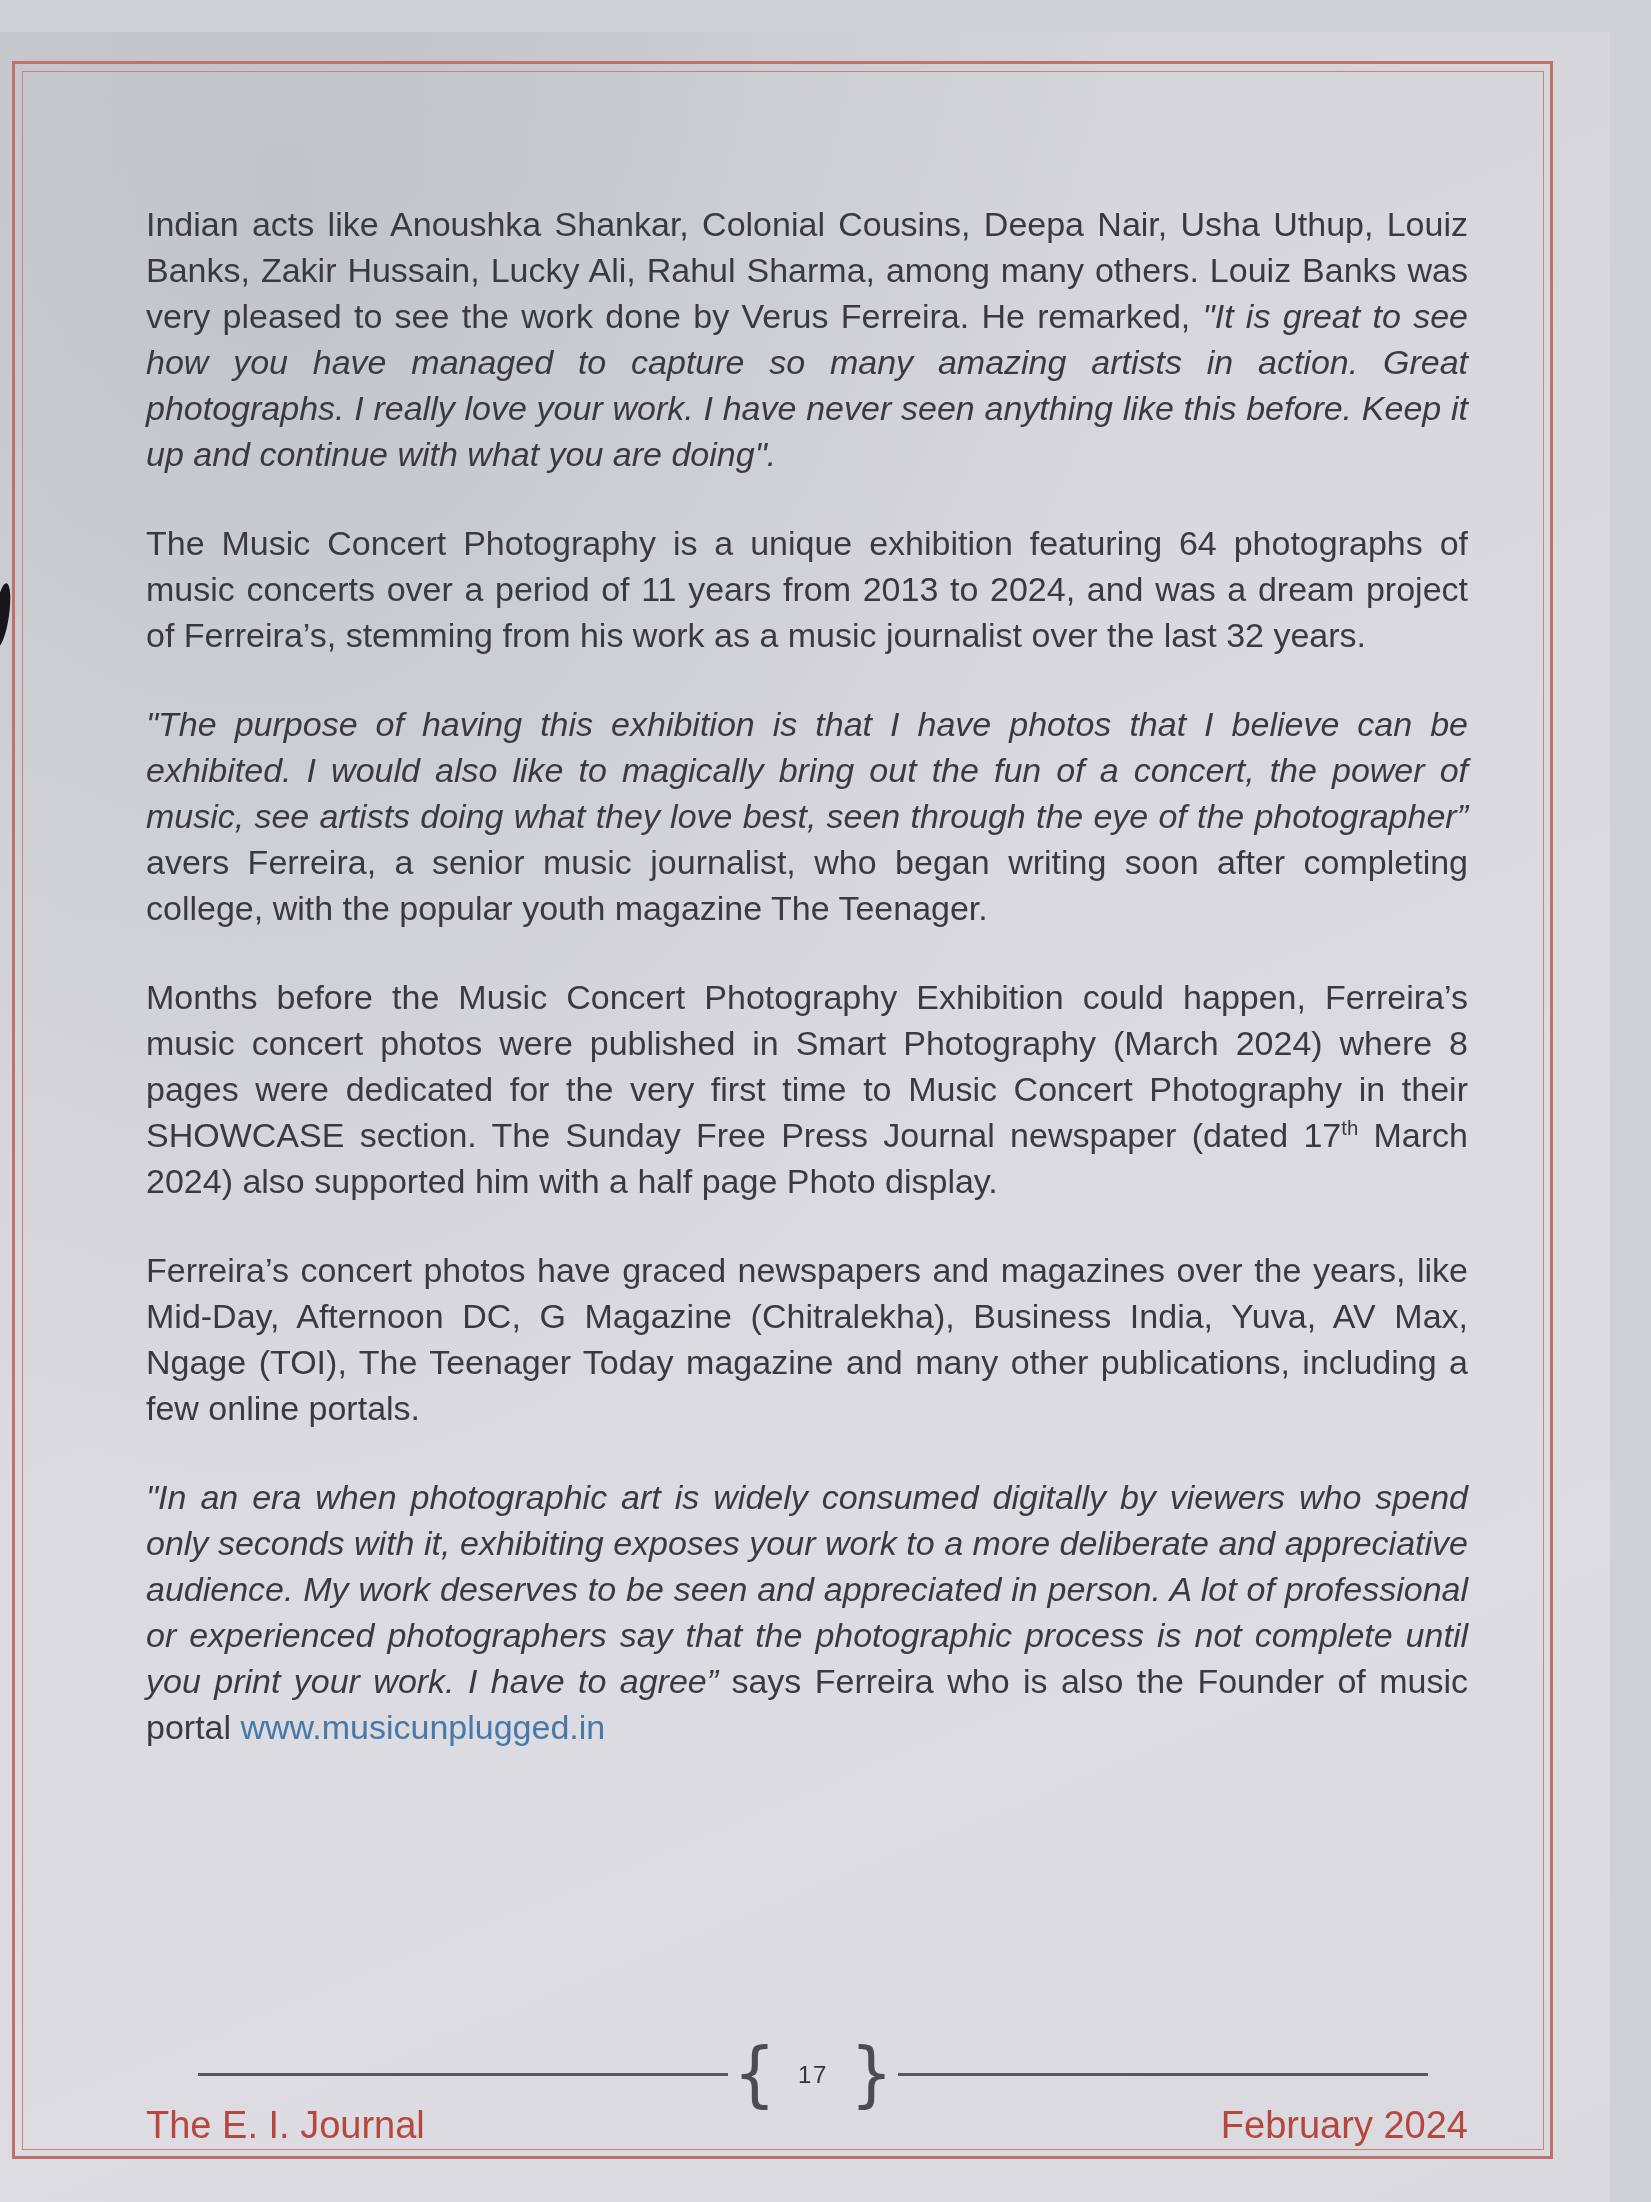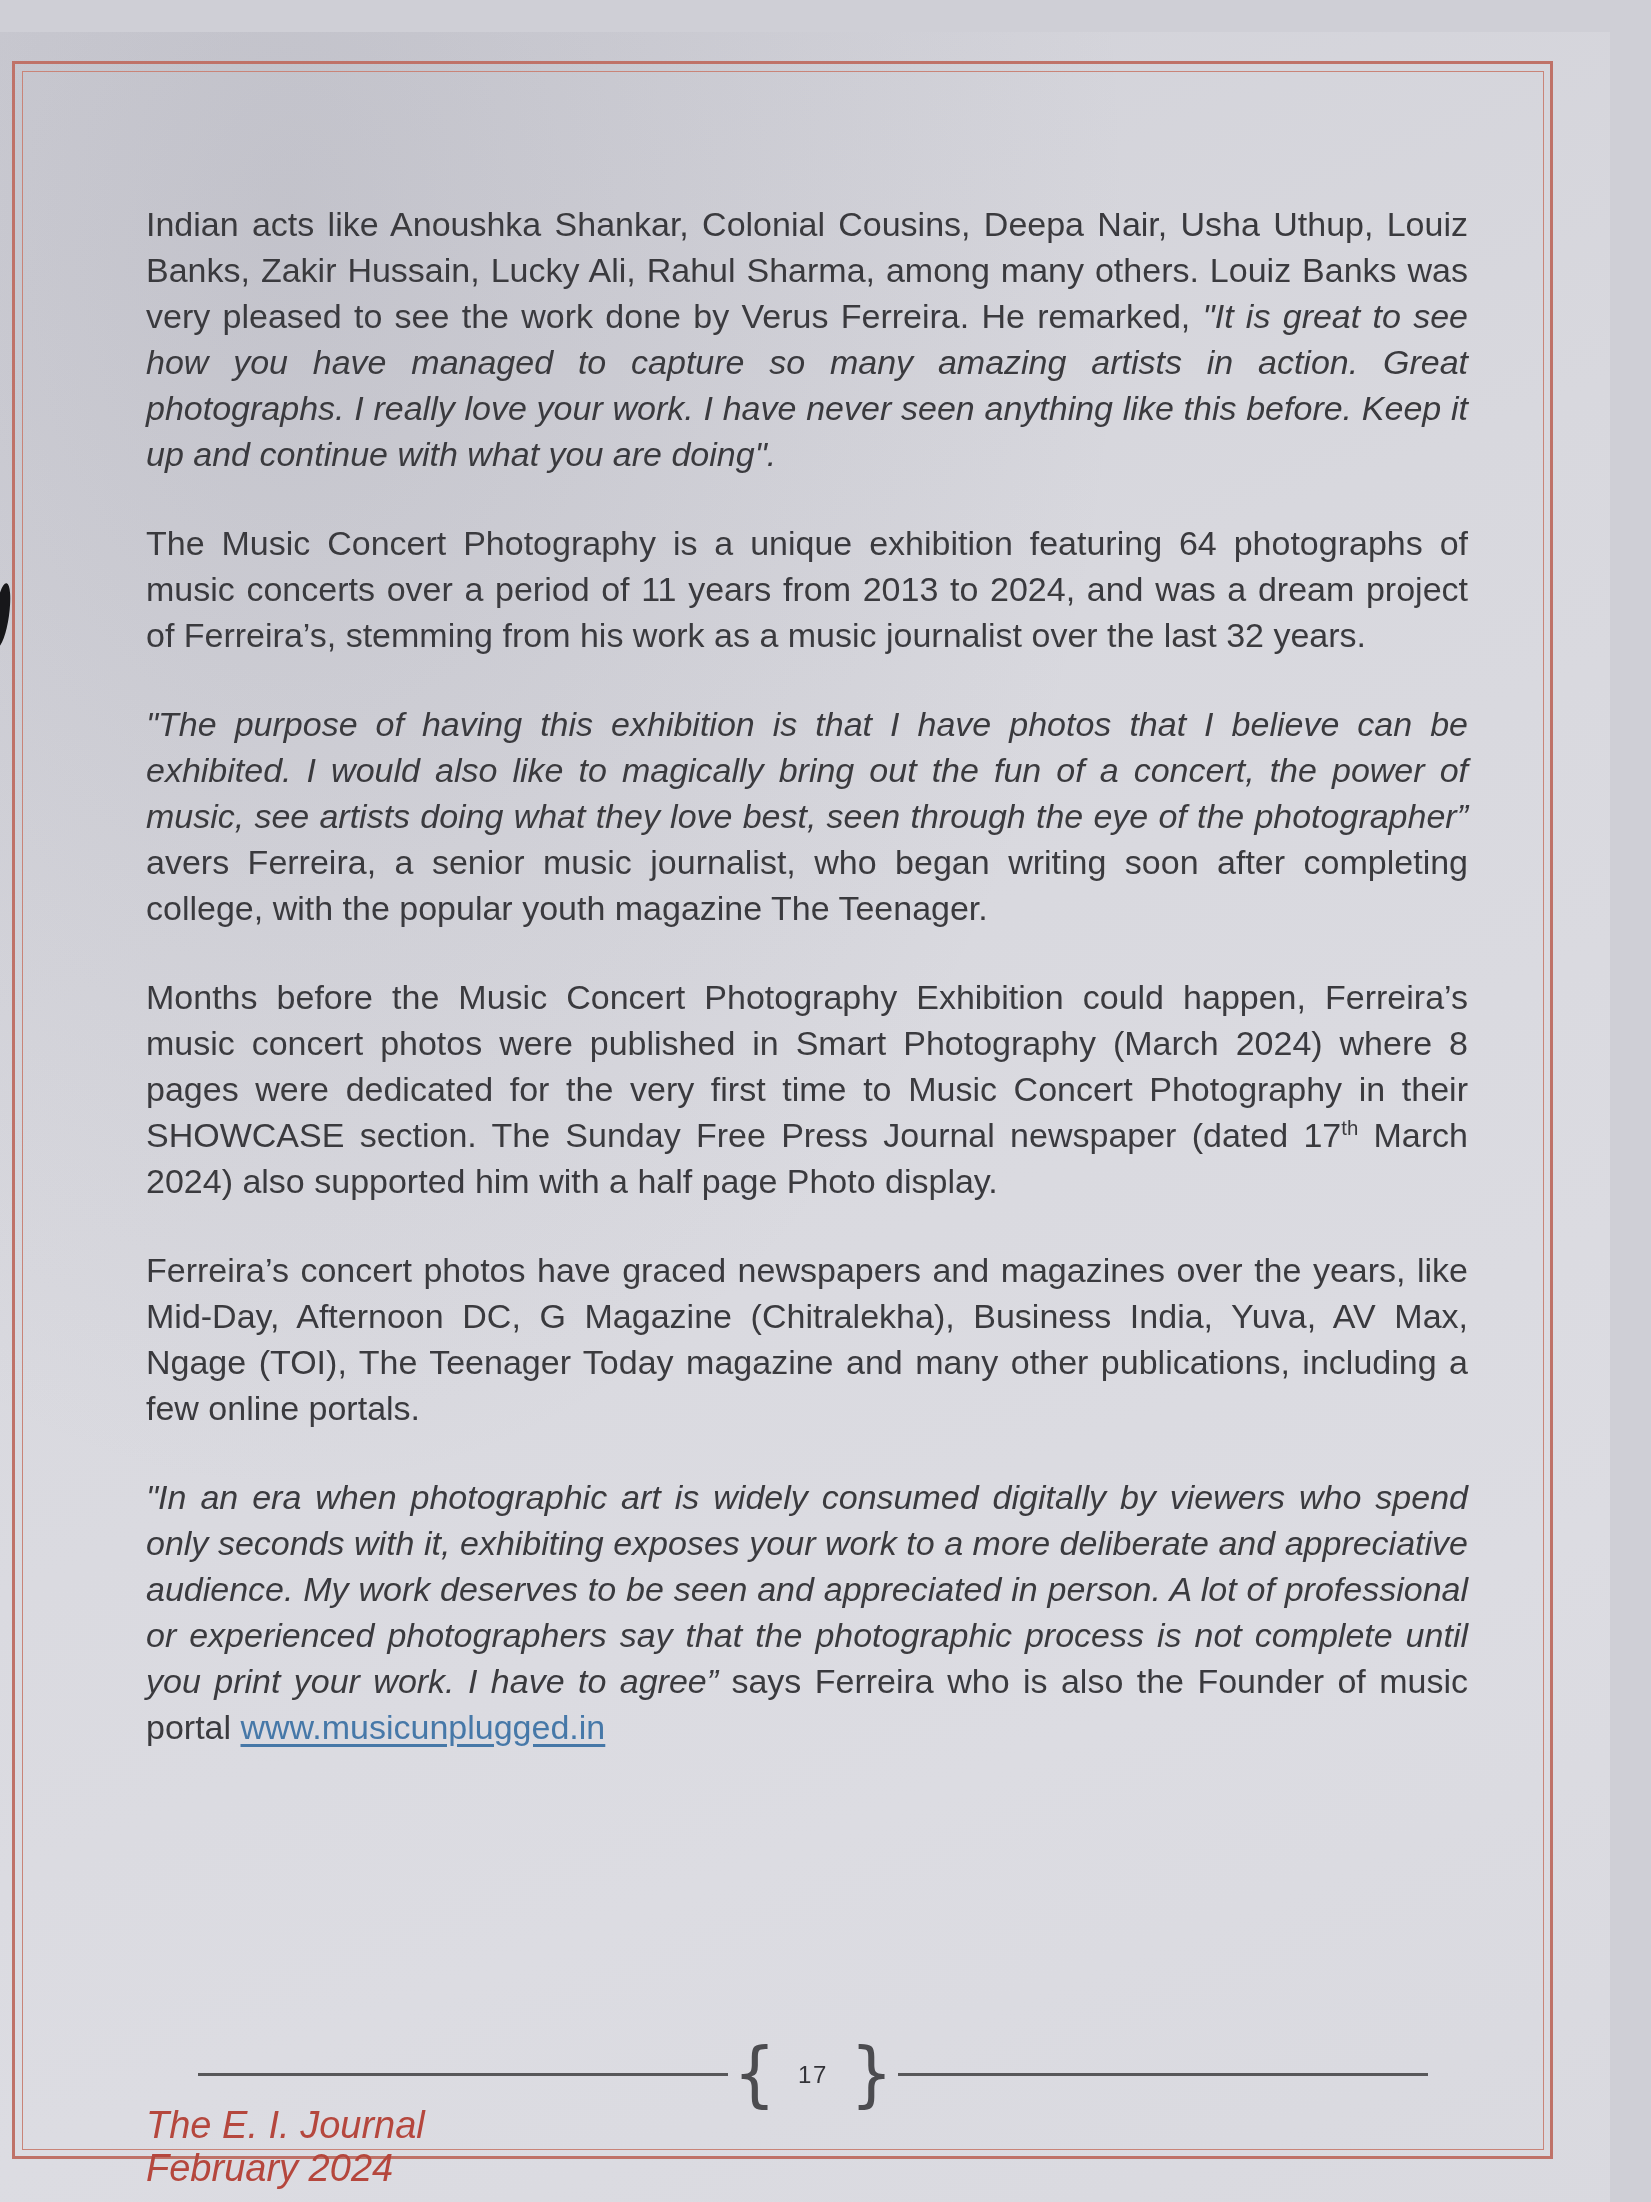--- a/index.html
+++ b/index.html
@@ -36,21 +36,21 @@
   .content{
     position:absolute;left:146px;top:169px;width:1322px;
     font-size:34px;line-height:46px;color:#3a3a3e;
     text-align:justify;
   }
   .content p{margin:0 0 43px 0;}
   .run-italic{font-style:italic;}
   .run-normal{font-style:normal;}
   sup.ord{font-size:60%;vertical-align:super;line-height:0;}
   a.link{
-    color:#4678a8;text-decoration:underline;text-underline-offset:5.2px;
+    color:#4678a8;text-underline-offset:5.2px;
     cursor:pointer;
   }
   
   .folio{
     position:absolute;left:198px;top:2001px;width:1230px;height:83px;
     display:flex;align-items:center;
   }
   .folio .rule{flex:1;height:2.6px;background:#58585a;}
   .folio .bracket{
     font-family:"DejaVu Sans",sans-serif;
@@ -58,21 +58,21 @@
     line-height:83px;padding:0 5.2px;
     transform:scaleY(1.05);
   }
   .folio .pageno{
     font-size:24px;color:#333338;padding:0 17px;letter-spacing:1.7px;
     line-height:83px;
   }
   .footer-meta{
     position:absolute;left:146px;top:2072px;width:1322px;
     display:flex;justify-content:space-between;
-    font-size:38px;font-style:italic;color:#b5473d;flex-direction:column;
+    font-size:38px;color:#b5473d;
   }
 </style>
 </head>
 <body>
 
 <div class="page">
 
   <div class="frame-outer"></div>
   <div class="frame-inner"></div>
   <div class="edge-mark"></div>

